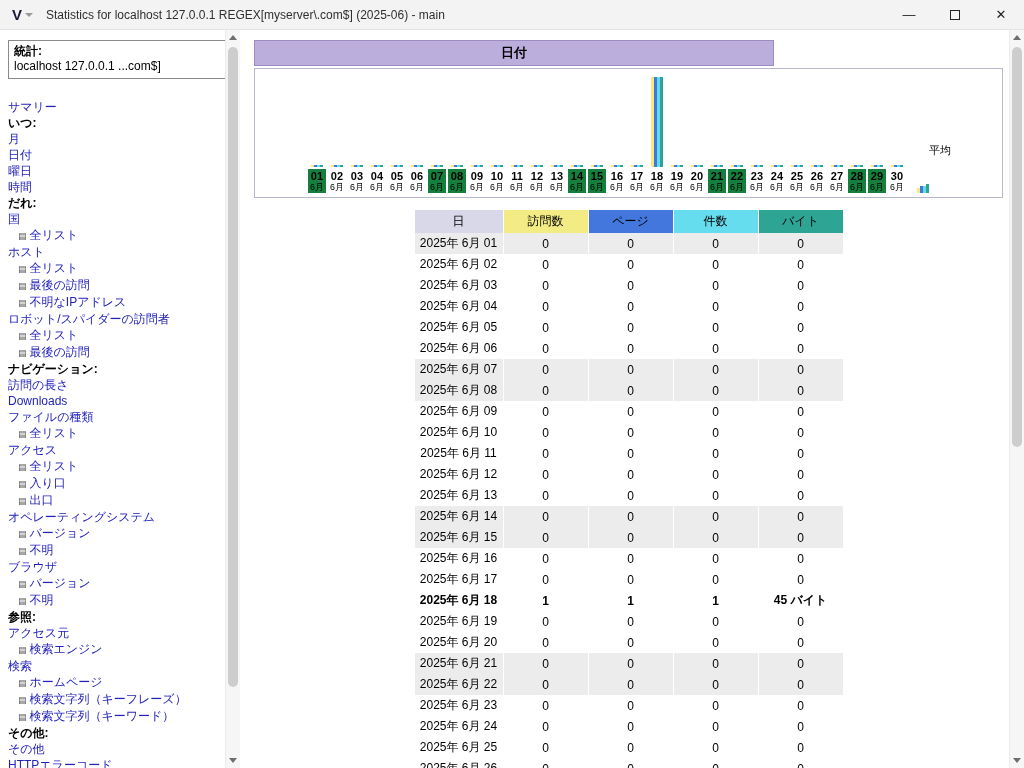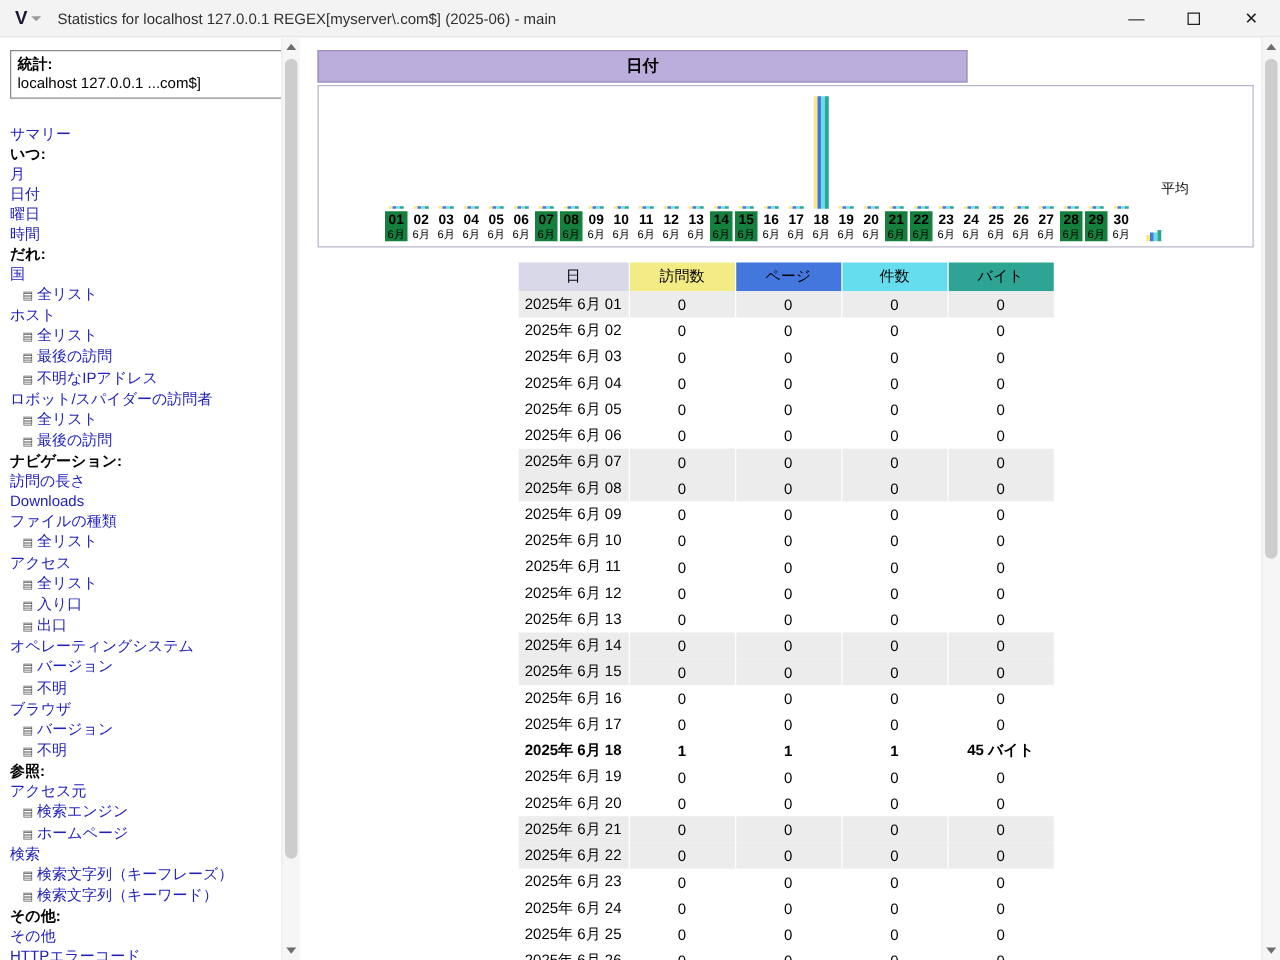--- a/index.html
+++ b/index.html
@@ -129,22 +129,22 @@
           <div class="nav-row sub"><span class="list-icon">▤</span><span class="nav-link">出口</span></div>
           <div class="nav-row"><span class="nav-link">オペレーティングシステム</span></div>
           <div class="nav-row sub"><span class="list-icon">▤</span><span class="nav-link">バージョン</span></div>
           <div class="nav-row sub"><span class="list-icon">▤</span><span class="nav-link">不明</span></div>
           <div class="nav-row"><span class="nav-link">ブラウザ</span></div>
           <div class="nav-row sub"><span class="list-icon">▤</span><span class="nav-link">バージョン</span></div>
           <div class="nav-row sub"><span class="list-icon">▤</span><span class="nav-link">不明</span></div>
           <div class="nav-row nav-header">参照:</div>
           <div class="nav-row"><span class="nav-link">アクセス元</span></div>
           <div class="nav-row sub"><span class="list-icon">▤</span><span class="nav-link">検索エンジン</span></div>
+          <div class="nav-row"><span class="nav-link">検索</span></div>
           <div class="nav-row sub"><span class="list-icon">▤</span><span class="nav-link">ホームページ</span></div>
-          <div class="nav-row"><span class="nav-link">検索</span></div>
           <div class="nav-row sub"><span class="list-icon">▤</span><span class="nav-link">検索文字列（キーフレーズ）</span></div>
           <div class="nav-row sub"><span class="list-icon">▤</span><span class="nav-link">検索文字列（キーワード）</span></div>
           <div class="nav-row nav-header">その他:</div>
           <div class="nav-row"><span class="nav-link">その他</span></div>
           <div class="nav-row"><span class="nav-link">HTTPエラーコード</span></div>
         </div>
     </div>
 
     <div class="vscroll">
       <div class="sb-arrow">

